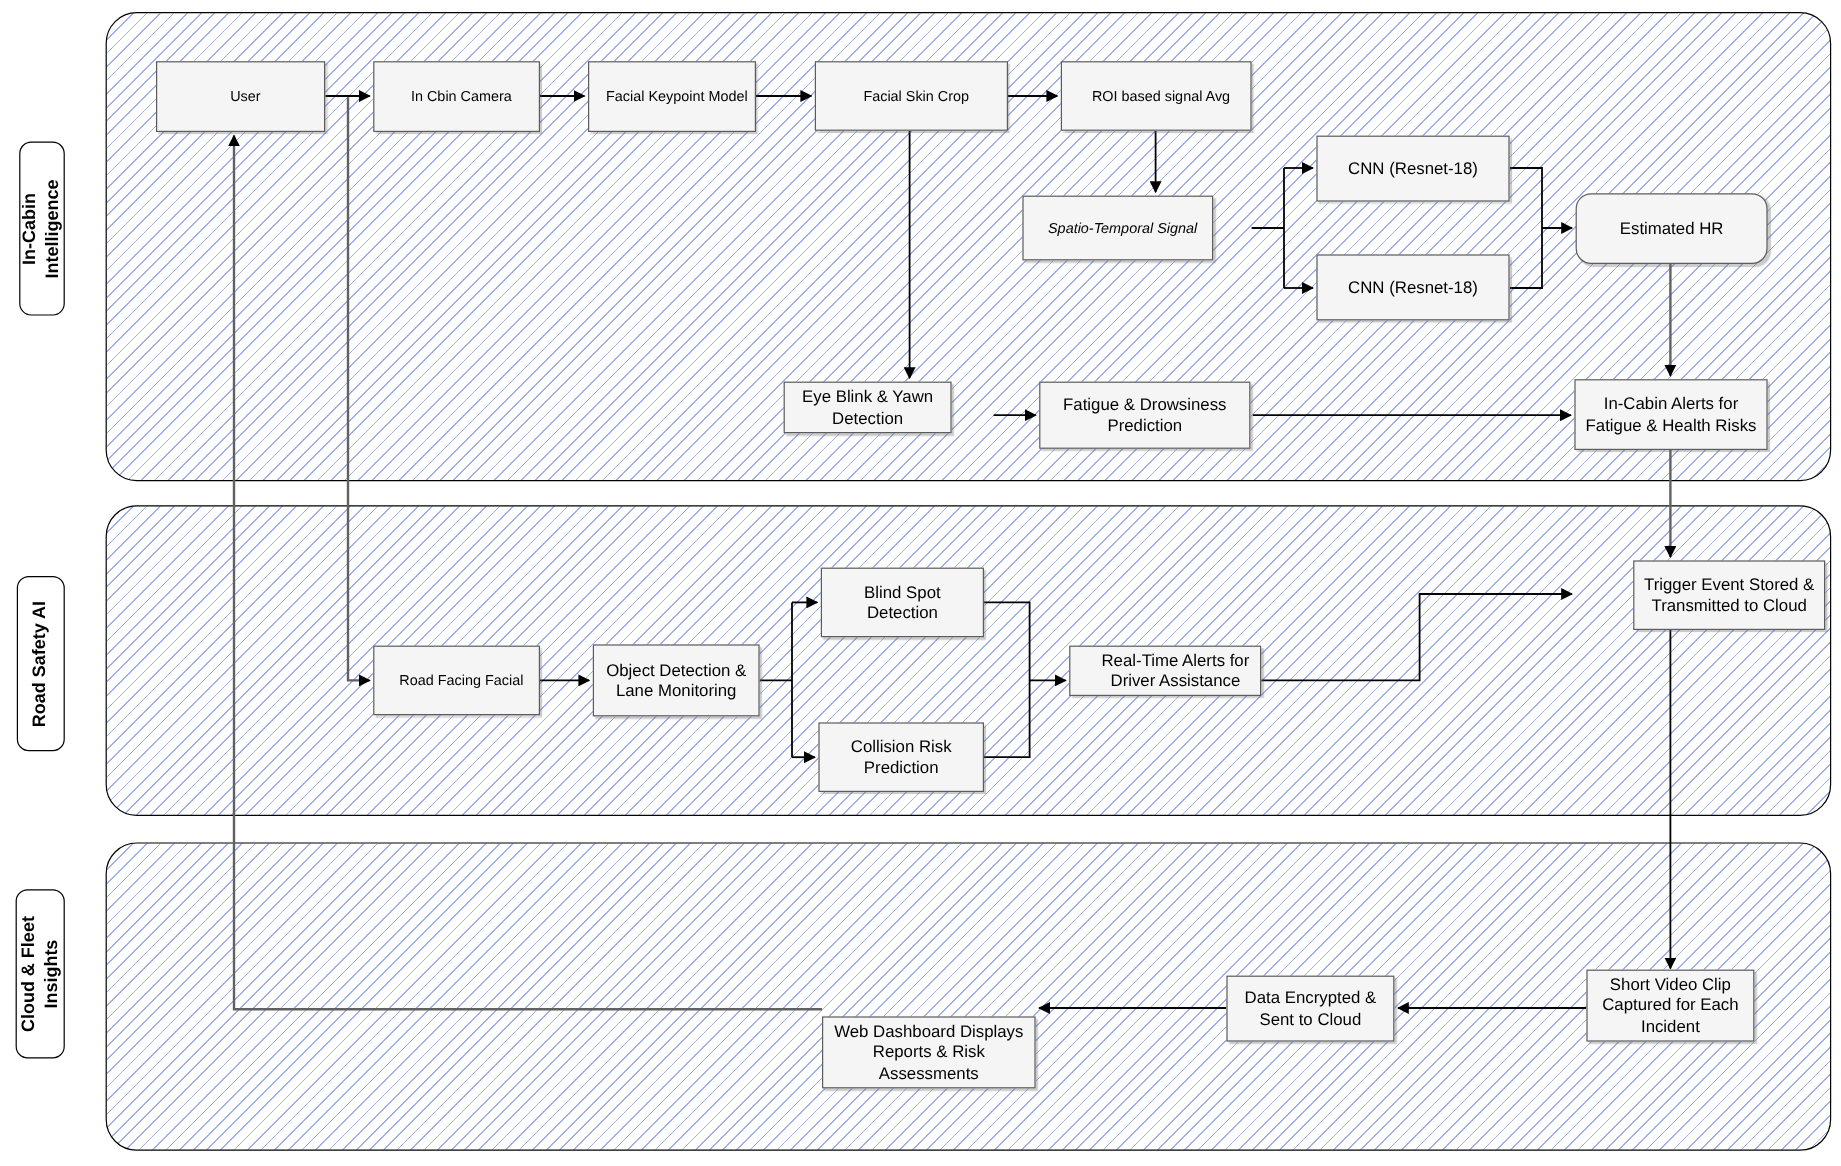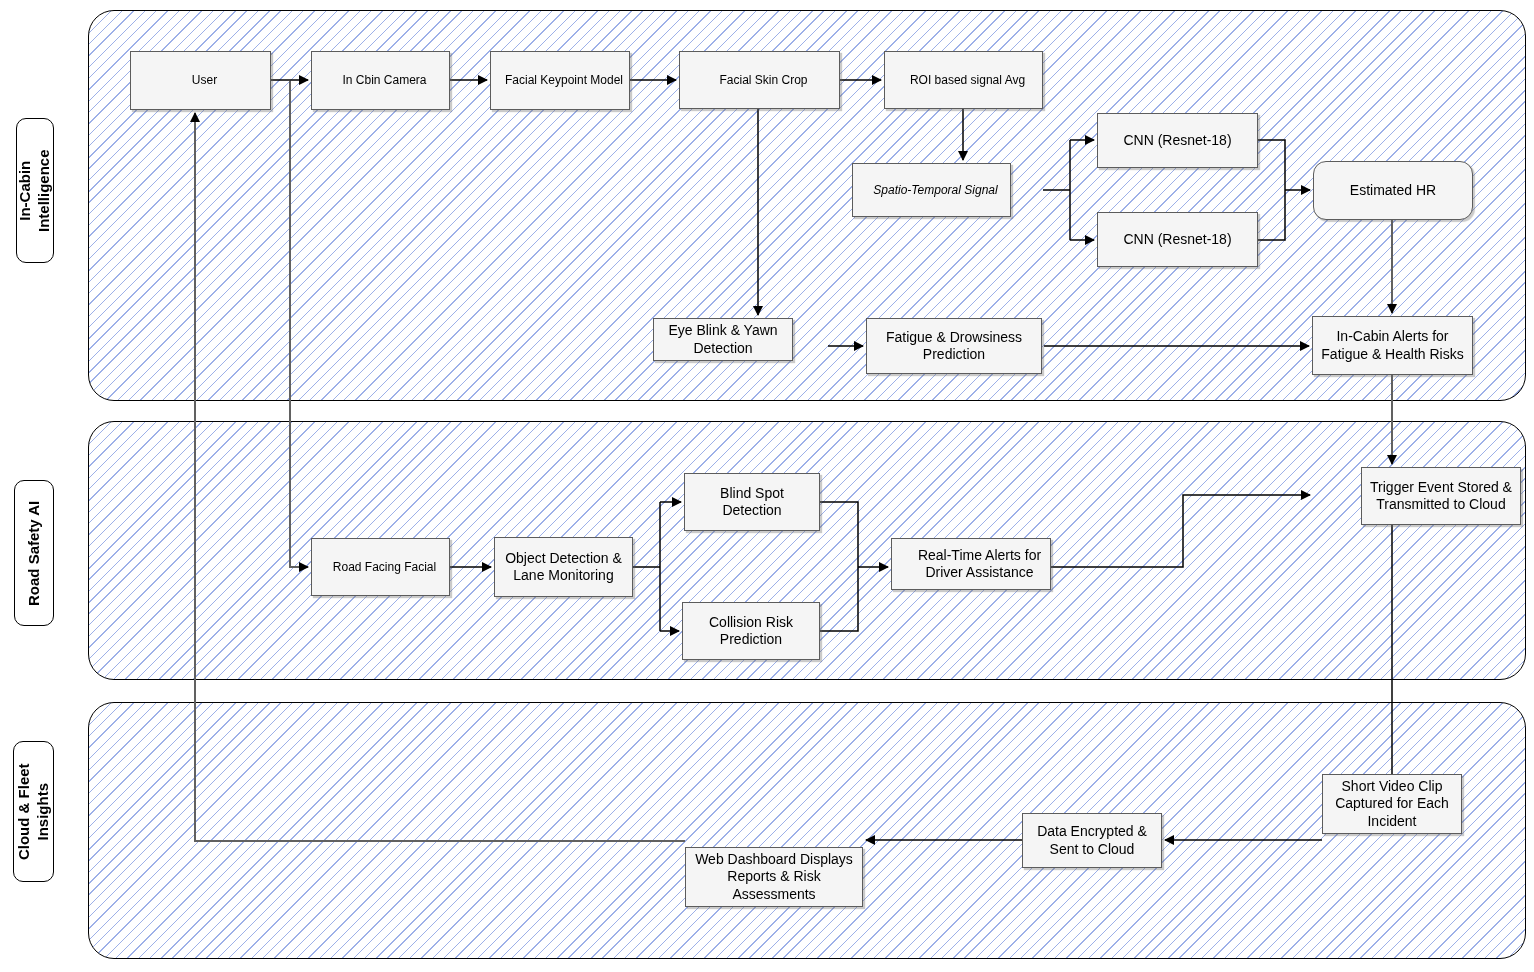--- a/index.html
+++ b/index.html
@@ -155,27 +155,27 @@
 Prediction</div>
   <div class="node fs14" style="left:1312px; top:316px; width:161px; height:59px;">In-Cabin Alerts for
 Fatigue &amp; Health Risks</div>
 
   <div class="node fs12" style="left:311px; top:538px; width:139px; height:58px;">Road Facing Facial</div>
   <div class="node fs14" style="left:494px; top:537px; width:139px; height:60px;">Object Detection &amp;
 Lane Monitoring</div>
   <div class="node fs14" style="left:684px; top:473px; width:136px; height:58px;">Blind Spot Detection</div>
   <div class="node fs14" style="left:682px; top:602px; width:138px; height:58px;">Collision Risk
 Prediction</div>
-  <div class="node fs14" style="left:891px; top:538px; width:160px; height:52px;padding-left:21px;">Real-Time Alerts for
+  <div class="node fs14" style="left:891px; top:538px; width:160px; height:42px;padding-left:21px;">Real-Time Alerts for
 Driver Assistance</div>
   <div class="node fs14" style="left:1313px; top:467px; width:160px; height:58px;margin-left:48px;">Trigger Event Stored &amp;
 Transmitted to Cloud</div>
 
   <div class="node fs14" style="left:685px; top:811px; width:178px; height:60px;margin-top:36px;">Web Dashboard Displays
 Reports &amp; Risk
 Assessments</div>
   <div class="node fs14" style="left:1022px; top:813px; width:140px; height:55px;">Data Encrypted &amp;
 Sent to Cloud</div>
-  <div class="node fs14" style="left:1322px; top:774px; width:140px; height:60px;">Short Video Clip
+  <div class="node fs14" style="left:1322px; top:808px; width:140px; height:60px;">Short Video Clip
 Captured for Each
 Incident</div>
 
 </div>
 
 </body></html>

